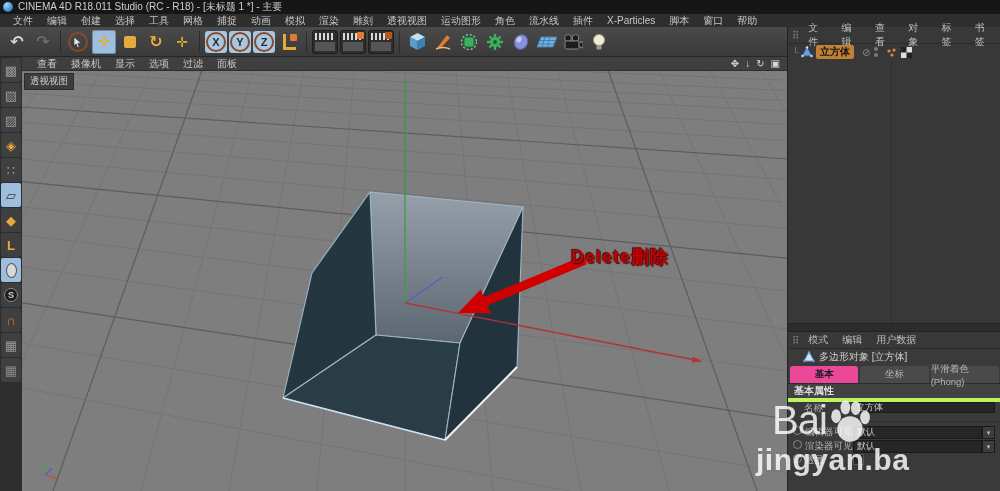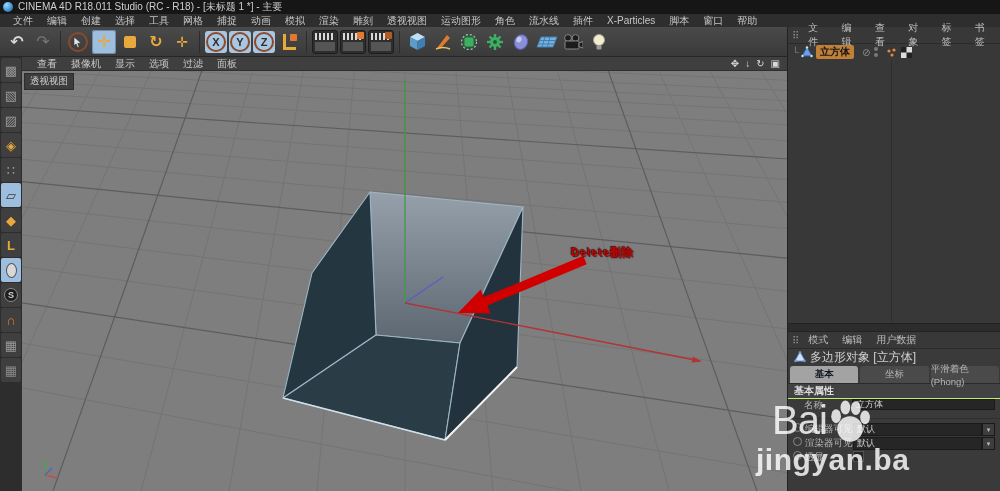--- a/index.html
+++ b/index.html
@@ -54,41 +54,41 @@
            font-size:9px;font-weight:bold;display:flex;align-items:center;justify-content:center;
            border:1.5px solid #8a8a8a;box-sizing:border-box;}
   
   #viewport{left:22px;top:57px;width:766px;height:434px;background:#7e7e7e;overflow:hidden;}
   #vpmenu{left:0;top:0;width:766px;height:14px;background:#3f3f3f;color:#c8c8c8;font-size:10px;
           display:flex;align-items:center;padding-left:8px;box-sizing:border-box;border-bottom:1px solid #2e2e2e;}
   #vpmenu .mi{padding:0 7px;}
   #vpnav{margin-left:auto;display:flex;gap:6px;padding-right:8px;color:#d8d8d8;font-size:10px;}
   #vplabel{left:2px;top:16px;background:#3d3d3d;color:#cfcfcf;font-size:9.5px;
            padding:1px 5px;border:1px solid #2c2c2c;text-align:center;}
-  #annotext{left:549px;top:188px;color:#c40000;font-size:11px;font-weight:bold;
+  #annotext{left:549px;top:188px;color:#c40000;font-size:18px;font-weight:bold;
             text-shadow:1px 1px 1px #401010, -1px -1px 1px #401010;letter-spacing:1px;}
   
   #rightpanel{left:787px;top:27px;width:213px;height:464px;background:#3a3a3a;border-left:1px solid #222;}
   .pmenu{height:16px;display:flex;align-items:center;color:#bdbdbd;font-size:10px;
          background:#383838;border-bottom:1px solid #2b2b2b;padding-left:4px;}
   .pmenu .mi{padding:0 7px;}
   .grip{color:#8a8a8a;font-size:10px;padding-right:2px;}
   #omrow{height:16px;display:flex;align-items:center;font-size:10px;background:#383838;}
   .chip{background:#c08038;color:#141414;padding:0 4px;border-radius:2px;font-weight:bold;}
   #ombody{height:263px;background:#383838;position:relative;}
   #omdivider{position:absolute;left:103px;top:0;width:1px;height:100%;background:#2e2e2e;}
   #splitter{height:7px;background:#2c2c2c;border-top:1px solid #222;border-bottom:1px solid #222;}
-  #amobj{height:16px;display:flex;align-items:center;font-size:12px;color:#cfcfcf;gap:4px;padding-left:6px;}
+  #amobj{height:16px;display:flex;align-items:center;font-size:10px;color:#cfcfcf;gap:4px;padding-left:15px;}
   #amtabs{height:17px;display:flex;gap:2px;padding:1px 2px 0 2px;}
   .tab{flex:1;display:flex;align-items:center;justify-content:center;font-size:9.5px;
        background:#4a4a4a;color:#b5b5b5;border-radius:3px 3px 0 0;}
-  .tab.active{background:#a3a3a3;color:#10181f;font-weight:bold;}
+  .tab.active{background:#ec4899;color:#10181f;font-weight:bold;}
   #amsection{height:14px;background:#424242;color:#ddd;font-size:10px;font-weight:bold;
              display:flex;align-items:center;padding-left:6px;border-top:1px solid #2b2b2b;
-             border-bottom:1px solid #bef264;}
+             border-bottom:4px solid #bef264;}
   .arow{height:14px;display:flex;font-size:9.5px;color:#b5b5b5;padding-left:5px;}
   .arow .kf{width:7px;height:7px;border:1px solid #888;border-radius:50%;margin-right:3px;flex:0 0 auto;}
   .arow .nokf{width:11px;flex:0 0 auto;}
   .arow .lbl{width:48px;flex:0 0 auto;}
   .field{flex:1;height:11px;background:#262626;border:1px solid #1a1a1a;color:#cfcfcf;
          font-size:9px;margin-right:6px;display:flex;align-items:center;padding-left:3px;
          font-family:"Liberation Sans",sans-serif;}
   input.field{box-sizing:border-box;outline:none;}
   .caret{width:11px;height:11px;background:#3d3d3d;border:1px solid #1a1a1a;margin-left:-6px;
          margin-right:6px;color:#bbb;font-size:7px;display:flex;align-items:center;justify-content:center;}

